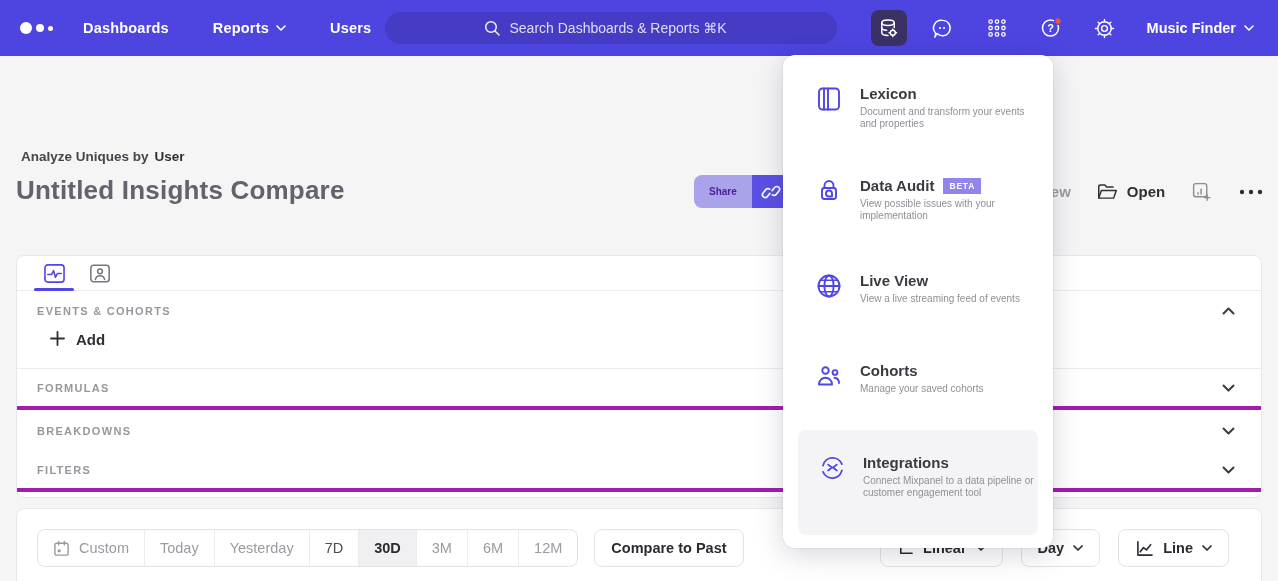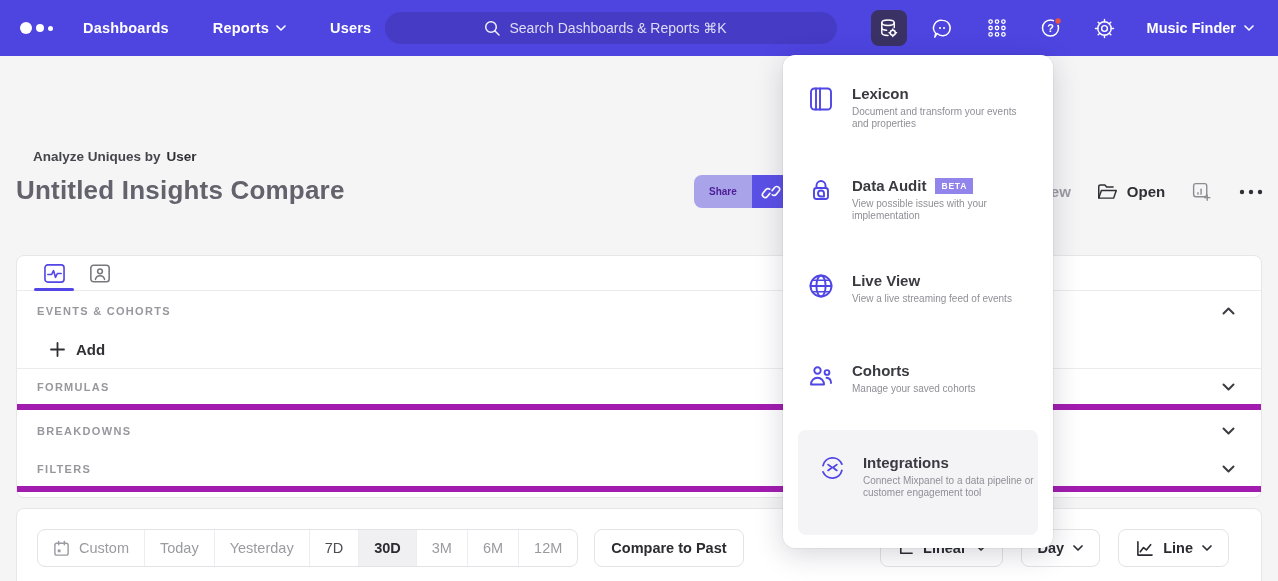--- a/index.html
+++ b/index.html
@@ -34,21 +34,21 @@
   .tabbar { position:absolute; top:56px; left:0; right:0; height:52px; background:#fff;
             border-bottom:1px solid #e9e9ec; display:flex; justify-content:center; }
   .tabs { display:flex; gap:42px; transform:translateX(-64px); }
   .tab { font-size:14.5px; color:#8a8a92; display:flex; align-items:center; cursor:pointer;
          position:relative; padding:0 2px; }
   .tab.active { color:#2b2b31; font-weight:700; }
   .tab.active::after { content:""; position:absolute; left:-12px; right:-12px; bottom:0;
          height:4px; background:#5246e6; border-radius:2px 2px 0 0; }
 
   
-  .rpt-eyebrow { position:absolute; left:33px; top:149px; font-size:13.5px; color:#45454c;
+  .rpt-eyebrow { position:absolute; left:21px; top:149px; font-size:13.5px; color:#45454c;
                  font-weight:600; }
   .rpt-eyebrow .val { color:#2f2f35; font-weight:700; margin-left:6px; }
   .rpt-title { position:absolute; left:16px; top:175px; font-size:26px; font-weight:700;
                color:#64626c; letter-spacing:.2px; }
   .share-group { position:absolute; left:694px; top:175px; display:flex; height:33px; cursor:pointer; }
   .share-btn { background:#a9a3ea; color:#4c1d95; font-size:10px; font-weight:600;
                border:none; border-radius:8px 0 0 8px; padding:0 15px; cursor:pointer; }
   .link-btn { background:#5b50e6; border:none; border-radius:0 8px 8px 0; width:38px;
               display:flex; align-items:center; justify-content:center; cursor:pointer; }
   .hdr-actions { position:absolute; top:175px; left:1040px; right:16px; height:33px;
@@ -61,25 +61,25 @@
 
   
   .card { position:absolute; background:#fff; border:1px solid #e7e7ea; border-radius:8px; }
   .query-card { left:16px; right:16px; top:255px; height:243px; }
   .icon-tabs { display:flex; height:35px; border-bottom:1px solid #ececef; padding-left:14px; }
   .icon-tab { width:46px; display:flex; align-items:center; justify-content:center;
               cursor:pointer; position:relative; }
   .icon-tab.active::after { content:""; position:absolute; left:3px; right:3px; bottom:-1px;
               height:3px; background:#5246e6; border-radius:2px; }
   .q-row { display:flex; align-items:center; justify-content:space-between;
-           padding:0 26px 0 20px; border-bottom:6px solid #a21caf; cursor:pointer; }
+           padding:0 26px 0 20px; border-bottom:4px solid #a21caf; cursor:pointer; }
   .q-row.header-row { height:40px; border-bottom:none; }
   .q-row.collapsed { height:41px; }
   .q-label { font-size:11px; font-weight:700; color:#97979e; letter-spacing:1.3px; }
-  .add-row { height:38px; display:flex; align-items:center; gap:11px; padding-left:33px;
+  .add-row { height:38px; display:flex; align-items:flex-start; gap:11px; padding-left:33px;
              border-bottom:1px solid #ececef; cursor:pointer; }
   .add-label { font-size:15px; font-weight:700; color:#2f2f35; }
 
   
   .date-card { left:16px; right:16px; top:508px; height:90px; }
   .date-inner { display:flex; align-items:center; padding:20px 32px 0 20px; }
   .seg { display:flex; align-items:stretch; height:38px; border:1px solid #e3e3e7;
          border-radius:8px; overflow:hidden; background:#fff; }
   .seg-cell { display:flex; align-items:center; gap:9px; padding:0 15px; font-size:14.5px;
               color:#9a9aa1; cursor:pointer; border-left:1px solid #ededf0; white-space:nowrap; }
@@ -90,21 +90,21 @@
          border:1px solid #e3e3e7; border-radius:8px; background:#fff; font-size:14.5px;
          font-weight:700; color:#2b2b31; cursor:pointer; font-family:"Liberation Sans",sans-serif; }
   .compare-btn { margin-left:16px; }
   .date-right { margin-left:auto; display:flex; gap:18px; }
 
   
   .popover { position:absolute; left:783px; top:55px; width:270px; height:493px; background:#fff;
              border-radius:12px; box-shadow:0 6px 28px rgba(25,25,60,.18), 0 0 0 1px rgba(0,0,0,.04);
              z-index:50; }
   .pop-item { position:absolute; left:0; right:0; display:flex; align-items:flex-start;
-              gap:17px; padding-left:24px; cursor:pointer; }
+              gap:17px; padding-left:32px; cursor:pointer; }
   .pop-item .txt { width:182px; }
   .pop-title-row { display:flex; align-items:center; gap:9px; }
   .pop-title { font-size:15px; font-weight:700; color:#3a3a41; }
   .pop-badge { background:#9184ea; color:#fff; font-size:8.5px; font-weight:700;
                letter-spacing:.8px; padding:3px 6px; border-radius:0; }
   .pop-desc { font-size:10px; color:#8f8f97; line-height:1.22; margin-top:4px; }
   .pop-highlight { position:absolute; left:15px; right:15px; top:375px; height:105px;
                    background:#f4f4f6; border-radius:8px; cursor:pointer; }
   .pop-highlight .pop-item { position:absolute; top:24px; padding-left:21px; }
 

